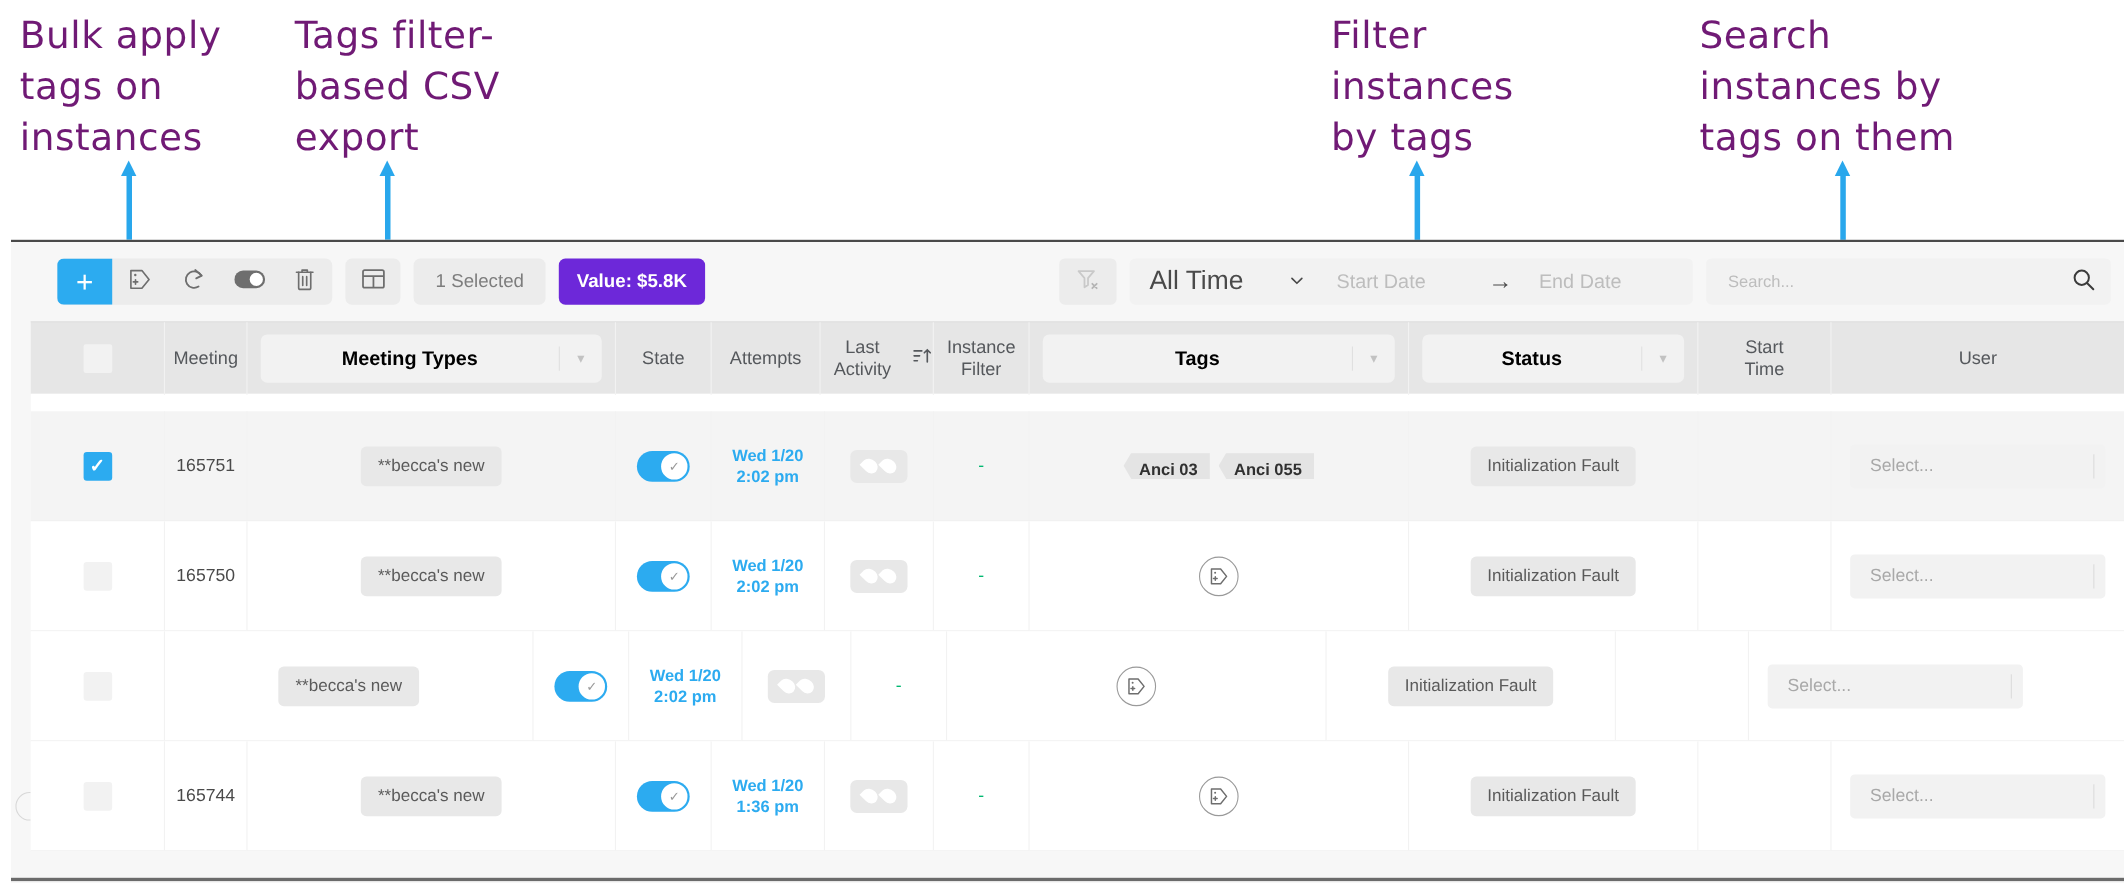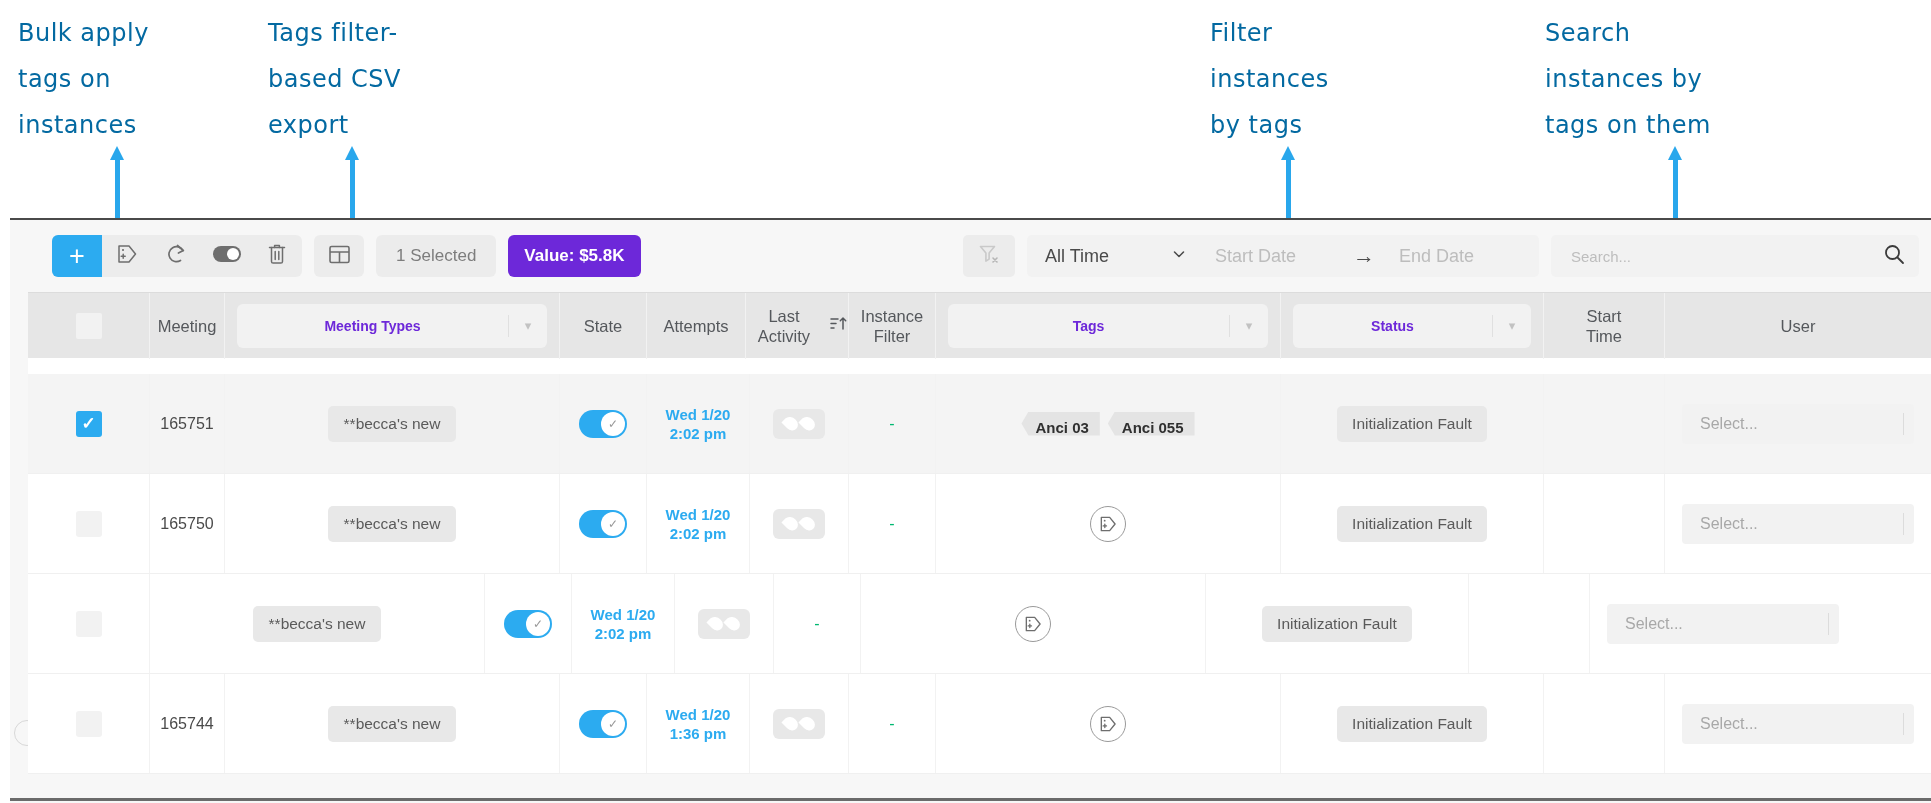--- a/index.html
+++ b/index.html
@@ -10,23 +10,23 @@
     font-family: "Liberation Sans", sans-serif;
     overflow: hidden;
   }
 
   #root { position: relative; width: 1931px; height: 803px; background:#fff; }
 
   
   .annot {
     position: absolute;
     font-family: "DejaVu Sans", sans-serif;
-    font-size: 24px;
+    font-size: 34px;
     line-height: 46px;
-    color: #0369a1;
+    color: #701a75;
     white-space: pre-line;
     letter-spacing: .5px;
   }
   .arrow { position: absolute; }
   .arrow .shaft {
     position: absolute; left: 5px; top: 12px;
     width: 5px; background: #29a7ec;
   }
   .arrow .head {
     position: absolute; left: 0; top: 0;
@@ -117,21 +117,21 @@
   .daterange {
     margin-left: 12px;
     height: 42px;
     background: #f2f2f2;
     border-radius: 5px;
     display: flex; align-items: center;
     padding: 0 8px 0 18px;
   }
   .dr-select {
     display: flex; align-items: center;
-    color: #4a4a4a; font-size: 18px;
+    color: #4a4a4a; font-size: 24px;
     cursor: pointer; min-width: 152px;
     justify-content: space-between;
     padding-right: 10px;
   }
   .dr-date {
     color: #bdbdbd; font-size: 18px;
     width: 150px; padding-left: 18px;
     cursor: pointer;
   }
   .dr-arrow { color:#4a4a4a; font-size: 22px; padding: 0 6px; }
@@ -173,21 +173,21 @@
     background: #f2f2f2;
     border-radius: 6px;
     height: 44px;
     display: flex; align-items: center;
     justify-content: space-between;
     width: calc(100% - 24px);
     cursor: pointer;
   }
   .hdr-select .lbl {
     flex: 1; text-align: center;
-    font-size: 14px; color: #6d28d9; font-weight: 600;
+    font-size: 18px; color: #000000; font-weight: 600;
   }
   .hdr-select .div {
     width: 1px; height: 22px; background: #e0e0e0;
   }
   .hdr-select .cv {
     width: 38px; text-align:center; color:#c2c2c2; font-size: 13px;
   }
   .hdr-chk {
     width: 26px; height: 26px; background: #f2f2f2; border-radius: 2px;
     cursor: pointer;

